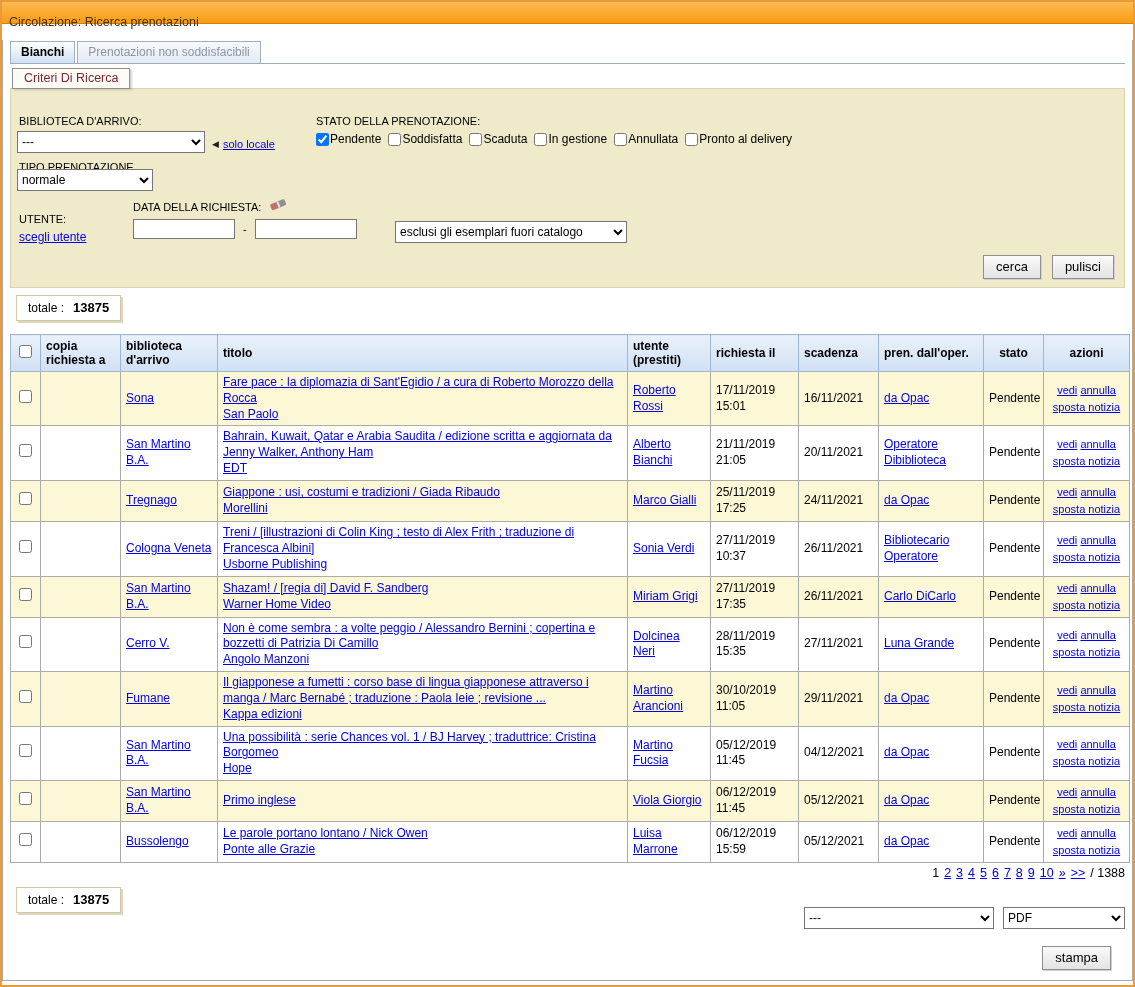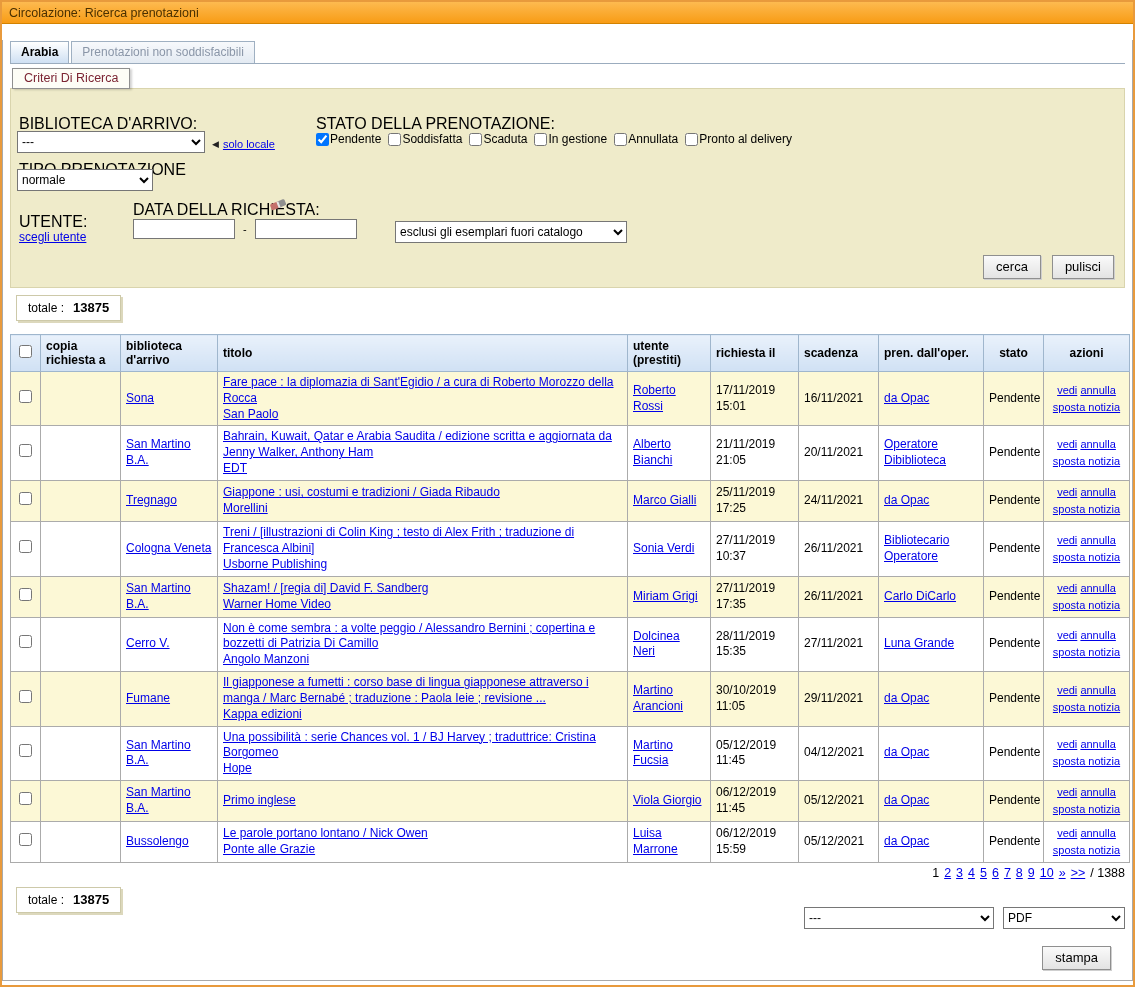--- a/index.html
+++ b/index.html
@@ -1,29 +1,29 @@
 <!DOCTYPE html>
 <html><head>
 <meta charset="utf-8">
 <style>
   html,body{margin:0;padding:0;background:#fff;font-family:"Liberation Sans",sans-serif;}
   .frame{width:1135px;height:987px;box-sizing:border-box;border:2px solid #E89A3C;background:#fff;overflow:hidden;}
   .titlebar{height:22px;box-sizing:border-box;background:linear-gradient(#FDBA50,#F89C15);border-bottom:1px solid #D28200;
-    color:#4a3000;font-size:12.5px;padding:4px 0 0 7px;}
+    color:#4a3000;font-size:12.5px;padding:13px 0 0 7px;}
   .panel{box-sizing:border-box;border:1px solid #a9a9a9;border-top:none;height:941px;padding:0 7px;position:relative;background:#fff;}
   
   .tabs{margin-top:16px;display:flex;align-items:flex-end;border-bottom:1px solid #9bacbe;height:23px;}
   .tab{font-size:12px;padding:3px 10px 4px;border:1px solid #9fb0c2;border-bottom:none;margin-right:2px;cursor:default;}
   .tab.active{background:linear-gradient(#ffffff,#cfe0f3);font-weight:bold;color:#000;}
   .tab.inactive{background:linear-gradient(#f7f9fc,#e3eaf2);color:#8a96a8;}
   
   .legend{display:inline-block;margin:4px 0 0 2px;padding:2px 11px 3px;border:1px solid #8f8f8f;background:#fdfdf6;
     color:#7b2432;font-size:12.5px;position:relative;z-index:2;box-shadow:2px 1px 2px rgba(0,0,0,.18);}
   .criteria{margin-top:-1px;background:#EFEBCA;border:1px solid #d9d4ad;height:198px;position:relative;font-size:11px;}
-  .flabel{position:absolute;font-size:16px;color:#000;white-space:nowrap;}
+  .flabel{position:absolute;font-size:11px;color:#000;white-space:nowrap;}
   .abs{position:absolute;}
   select{font-size:12px;height:22px;border:1px solid #767676;background:#fff;}
   input[type=text]{height:18px;border:1px solid #767676;font-size:12px;padding:0 3px;}
   a{color:#0000E8;}
   .small-link{font-size:11px;}
   .arrow-glyph{font-size:9px;color:#222;margin-right:4px;vertical-align:1px;}
   .stato-list{display:flex;align-items:center;font-size:12px;}
   .stato-list label{margin-right:7px;display:flex;align-items:center;cursor:default;}
   .stato-list input{margin:0 1px 0 0;width:13px;height:13px;}
   .dates{display:flex;align-items:center;gap:8px;}
@@ -56,21 +56,21 @@
 </style>
 </head>
 <body>
 
 <div class="frame">
   <div class="titlebar">Circolazione: Ricerca prenotazioni</div>
 
   <div class="panel">
 
     <div class="tabs">
-      <div class="tab active">Arabia</div>
+      <div class="tab active">Bianchi</div>
       <div class="tab inactive">Prenotazioni non soddisfacibili</div>
     </div>
 
     <div class="legend">Criteri Di Ricerca</div>
 
     <div class="criteria">
       <span class="flabel" style="left:8px;top:26px">BIBLIOTECA D'ARRIVO:</span>
       <select class="abs" style="left:6px;top:42px;width:188px">
         <option>---</option>
       </select>

